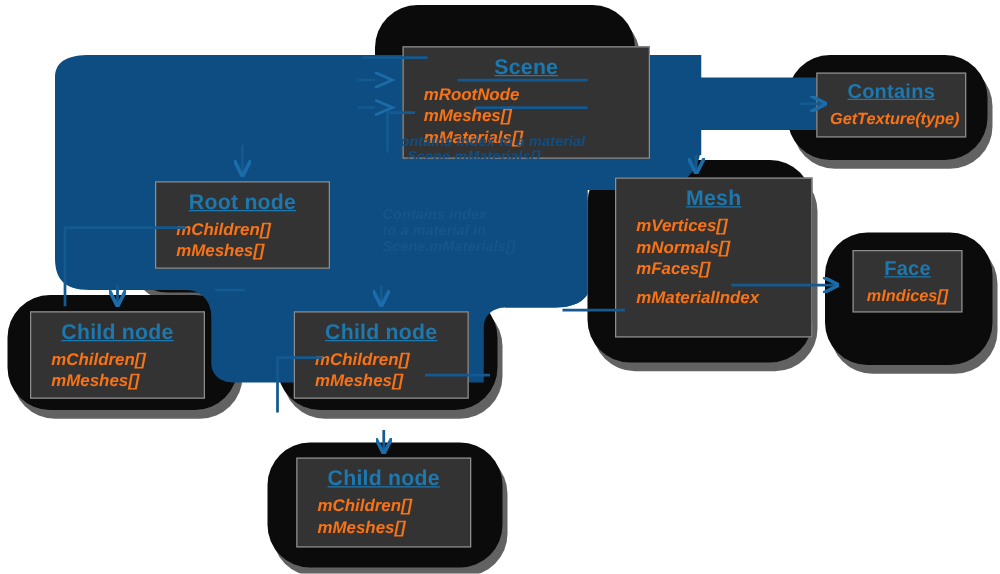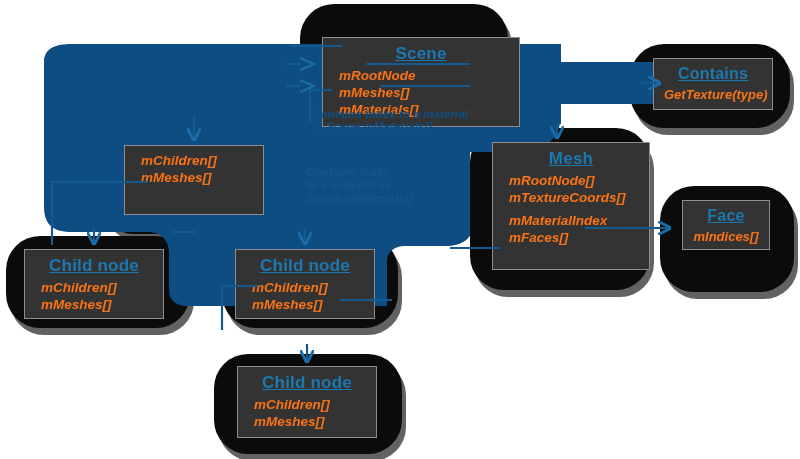--- a/index.html
+++ b/index.html
@@ -124,30 +124,31 @@
     <span class="field">mMeshes[]</span>
     <span class="field">mMaterials[]</span>
   </div>
 
   <div class="card small" id="card-material" style="left:653px;top:58px;width:120px;height:52px;">
     <span class="title">Contains</span>
     <span class="field" style="text-align:center;padding-left:0;">GetTexture(type)</span>
   </div>
 
   <div class="card" id="card-root-node" style="left:124px;top:145px;width:140px;height:70px;">
+    <span class="title">Root node</span>
     <span class="field">mChildren[]</span>
     <span class="field">mMeshes[]</span>
   </div>
 
   <div class="card" id="card-mesh" style="left:492px;top:142px;width:158px;height:128px;">
     <span class="title">Mesh</span>
-    <span class="field">mRootNode[]</span>
-    <span class="field">mTextureCoords[]</span>
+    <span class="field">mVertices[]</span>
+    <span class="field">mNormals[]</span>
+    <span class="field">mFaces[]</span>
     <span class="field gap">mMaterialIndex</span>
-    <span class="field">mFaces[]</span>
   </div>
 
   <div class="card small" id="card-face" style="left:682px;top:200px;width:88px;height:50px;">
     <span class="title">Face</span>
     <span class="field" style="text-align:center;padding-left:0;">mIndices[]</span>
   </div>
 
   <div class="card" id="card-child-left" style="left:24px;top:249px;width:140px;height:70px;">
     <span class="title">Child node</span>
     <span class="field">mChildren[]</span>

